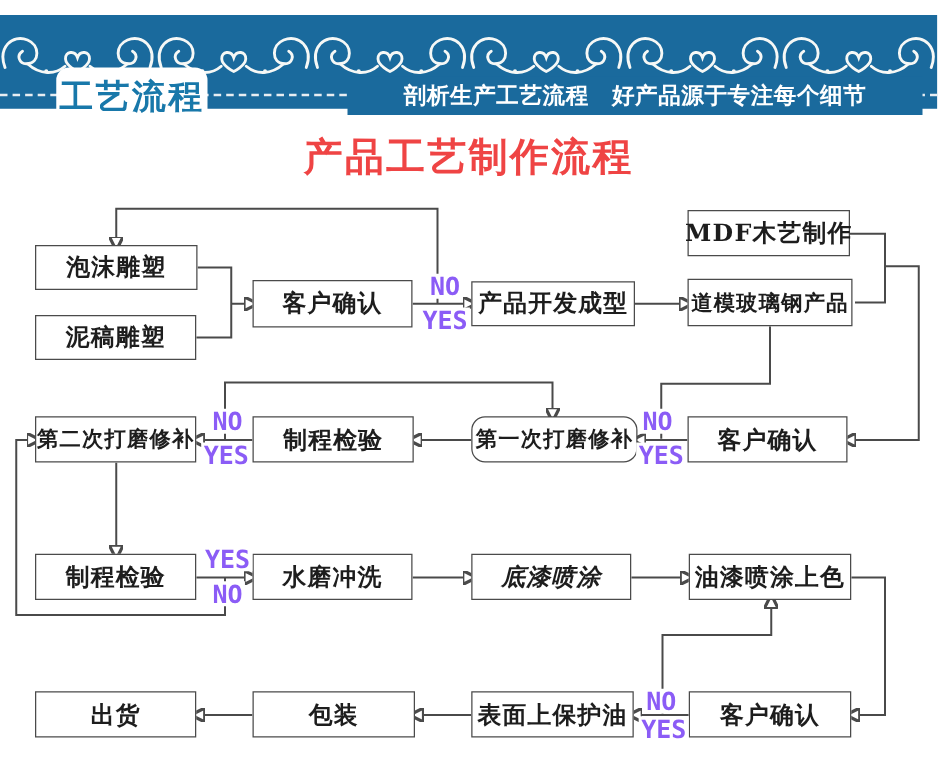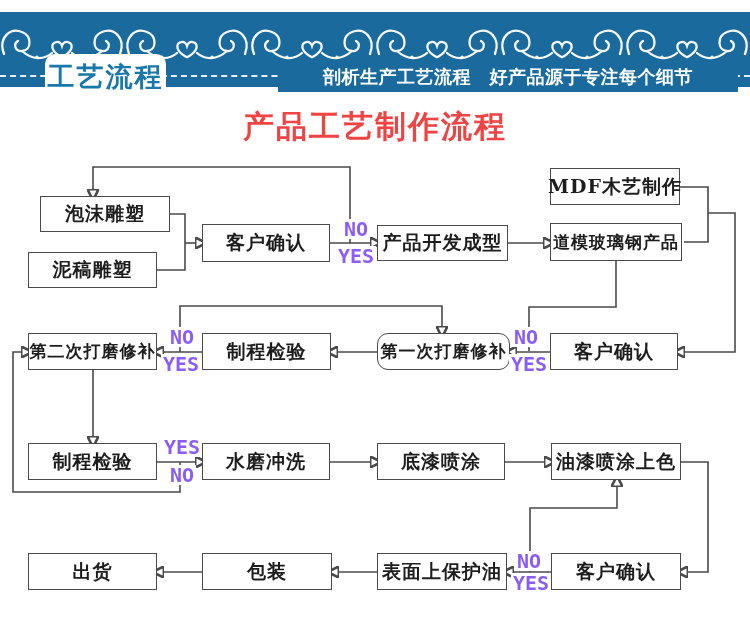--- a/index.html
+++ b/index.html
@@ -108,32 +108,32 @@
         <path d="M330,462 H371" marker-end="url(#arrowhead)"></path>
         <path d="M505,462 H545" marker-end="url(#arrowhead)"></path>
         <path d="M681,462 H708 V572 H687" marker-end="url(#arrowhead)"></path>
         <path d="M551,572 H513" marker-end="url(#arrowhead)"></path>
         <path d="M530,572 V508 H617 V486" marker-end="url(#arrowhead)"></path>
         <path d="M377,572 H338" marker-end="url(#arrowhead)"></path>
         <path d="M202,572 H163" marker-end="url(#arrowhead)"></path>
       </svg>
 
   <div class="node" style="left: 550px; top: 168px; width: 130px; height: 37px; font-size: 19px;">MDF木艺制作</div>
-      <div class="node" style="left: 28px; top: 196px; width: 130px; height: 36px; font-size: 19px; margin-left: 12px;">泡沫雕塑</div>
+      <div class="node" style="left: 28px; top: 196px; width: 130px; height: 36px; font-size: 19px;">泡沫雕塑</div>
       <div class="node" style="left: 28px; top: 252px; width: 129px; height: 36px; font-size: 19px;">泥稿雕塑</div>
       <div class="node" style="left: 202px; top: 224px; width: 128px; height: 38px; font-size: 19px;">客户确认</div>
       <div class="node" style="left: 377px; top: 225px; width: 131px; height: 36px; font-size: 19px;">产品开发成型</div>
       <div class="node" style="left: 28px; top: 333px; width: 129px; height: 37px; font-size: 17px;">第二次打磨修补</div>
       <div class="node" style="left: 550px; top: 223px; width: 132px; height: 38px; font-size: 17px;">道模玻璃钢产品</div>
       <div class="node" style="left: 202px; top: 333px; width: 129px; height: 37px; font-size: 19px;">制程检验</div>
       <div class="node" style="left: 377px; top: 333px; width: 133px; height: 37px; font-size: 17px; border-radius: 11px;">第一次打磨修补</div>
       <div class="node" style="left: 550px; top: 333px; width: 128px; height: 37px; font-size: 19px;">客户确认</div>
       <div class="node" style="left: 28px; top: 443px; width: 129px; height: 37px; font-size: 19px;">制程检验</div>
       <div class="node" style="left: 202px; top: 443px; width: 128px; height: 37px; font-size: 19px;">水磨冲洗</div>
-      <div class="node" style="left: 377px; top: 443px; width: 128px; height: 37px; font-size: 19px;">底漆喷涂</div>
+      <div class="node" style="left: 377px; top: 443px; width: 128px; height: 37px; font-size: 19px; font-style: italic;">底漆喷涂</div>
       <div class="node" style="left: 551px; top: 443px; width: 130px; height: 37px; font-size: 19px;">油漆喷涂上色</div>
       <div class="node" style="left: 28px; top: 553px; width: 129px; height: 37px; font-size: 19px;">出货</div>
       <div class="node" style="left: 202px; top: 553px; width: 130px; height: 37px; font-size: 19px;">包装</div>
       <div class="node" style="left: 377px; top: 553px; width: 130px; height: 37px; font-size: 19px;">表面上保护油</div>
       <div class="node" style="left: 551px; top: 553px; width: 130px; height: 37px; font-size: 19px;">客户确认</div>
       <span class="dlabel" style="left: 356px; top: 229px;">NO</span>
       <span class="dlabel" style="left: 356px; top: 256px;">YES</span>
       <span class="dlabel" style="left: 182px; top: 337px;">NO</span>
       <span class="dlabel" style="left: 181px; top: 364px;">YES</span>
       <span class="dlabel" style="left: 526px; top: 337px;">NO</span>

